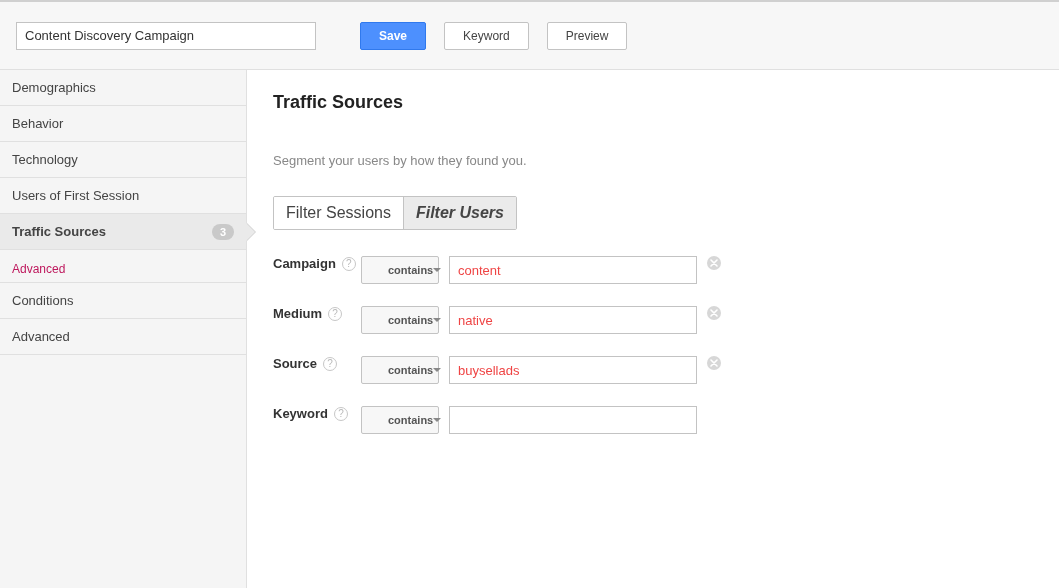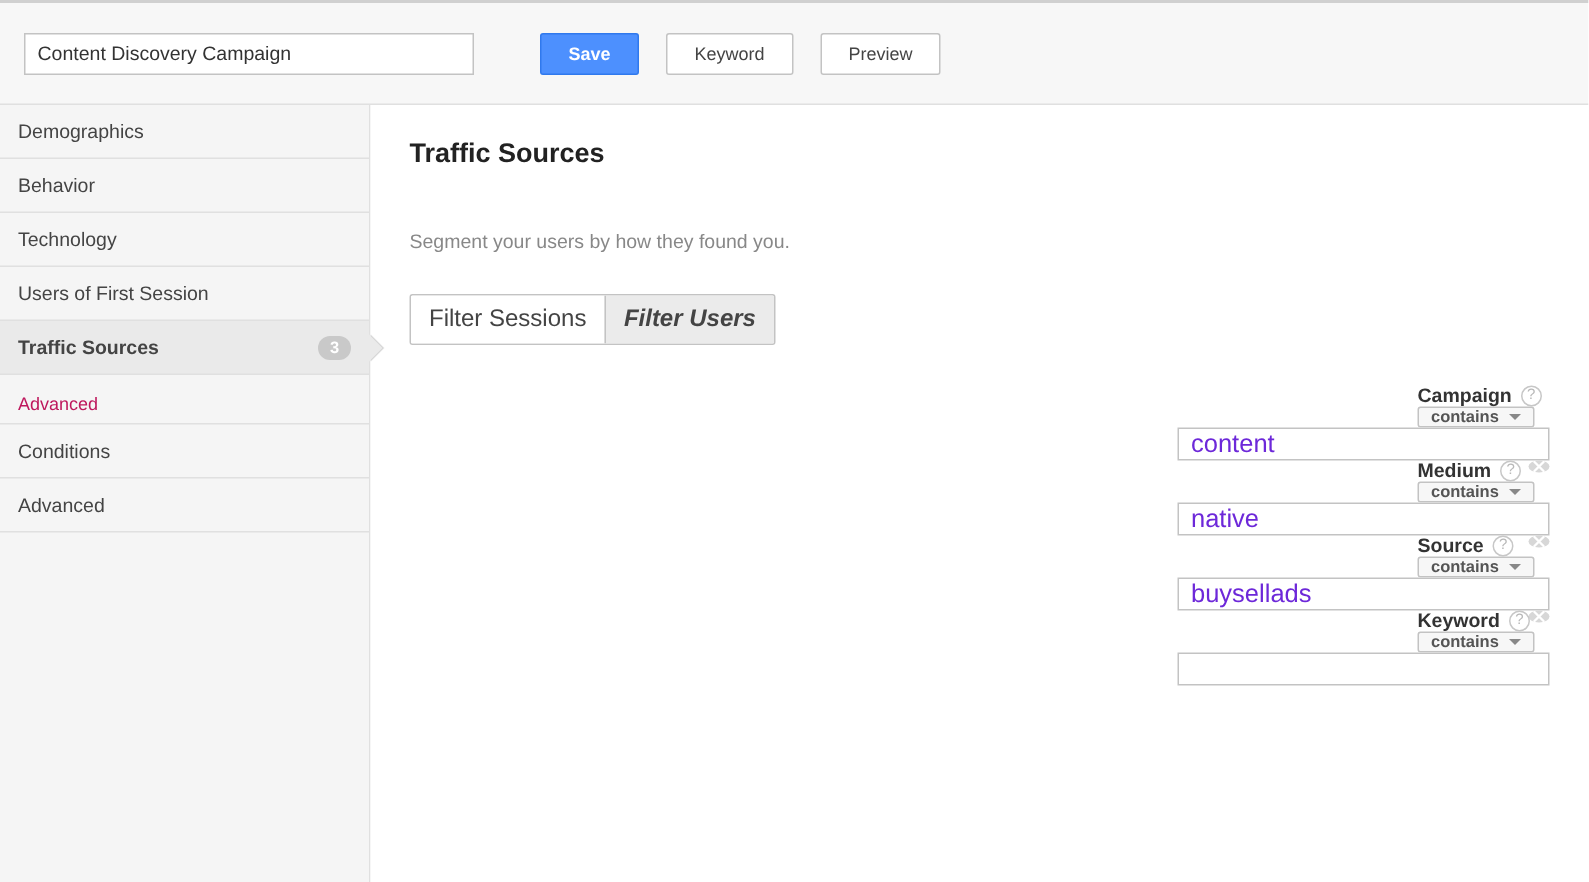--- a/index.html
+++ b/index.html
@@ -143,24 +143,23 @@
   .tab-btn + .tab-btn {
     border-left: 1px solid #c3c3c3;
   }
   .tab-btn.active {
     background: #ebebeb;
     font-weight: bold;
     font-style: italic;
   }
   .filter-row {
     display: flex;
-    align-items: flex-end;
+    align-items: flex-start;
     height: 30px;
     margin-bottom: 20px;
-    flex-direction: column;
   }
   .filter-label {
     width: 88px;
     font-size: 13px;
     font-weight: bold;
     color: #333;
     display: flex;
     align-items: center;
     gap: 6px;
   }
@@ -174,42 +173,42 @@
     font-weight: normal;
   }
   .op-select {
     width: 78px;
     height: 28px;
     border: 1px solid #c3c3c3;
     background: #f7f7f7;
     display: flex;
     align-items: center;
     justify-content: space-between;
-    padding: 0 8px;
+    padding: 0 26px;
     font-size: 11px;
     font-weight: bold;
     color: #555;
     margin-right: 10px;
     cursor: pointer;
     border-radius: 2px;
   }
   .caret {
     width: 0; height: 0;
     border-left: 4px solid transparent;
     border-right: 4px solid transparent;
     border-top: 4px solid #888;
   }
   .val-input {
     width: 248px;
     height: 28px;
     border: 1px solid #c3c3c3;
     padding: 0 8px;
-    font-size: 17px;
+    font-size: 13px;
     font-family: inherit;
-    color: #6d28d9;
+    color: #ef4444;
   }
   .clear-icon {
     width: 14px; height: 14px;
     margin-left: 10px;
     border-radius: 50%;
     background: #d7d7d7;
     display:inline-flex; align-items:center; justify-content:center;
     cursor:pointer;
   }
   .clear-icon svg { pointer-events:none; }

